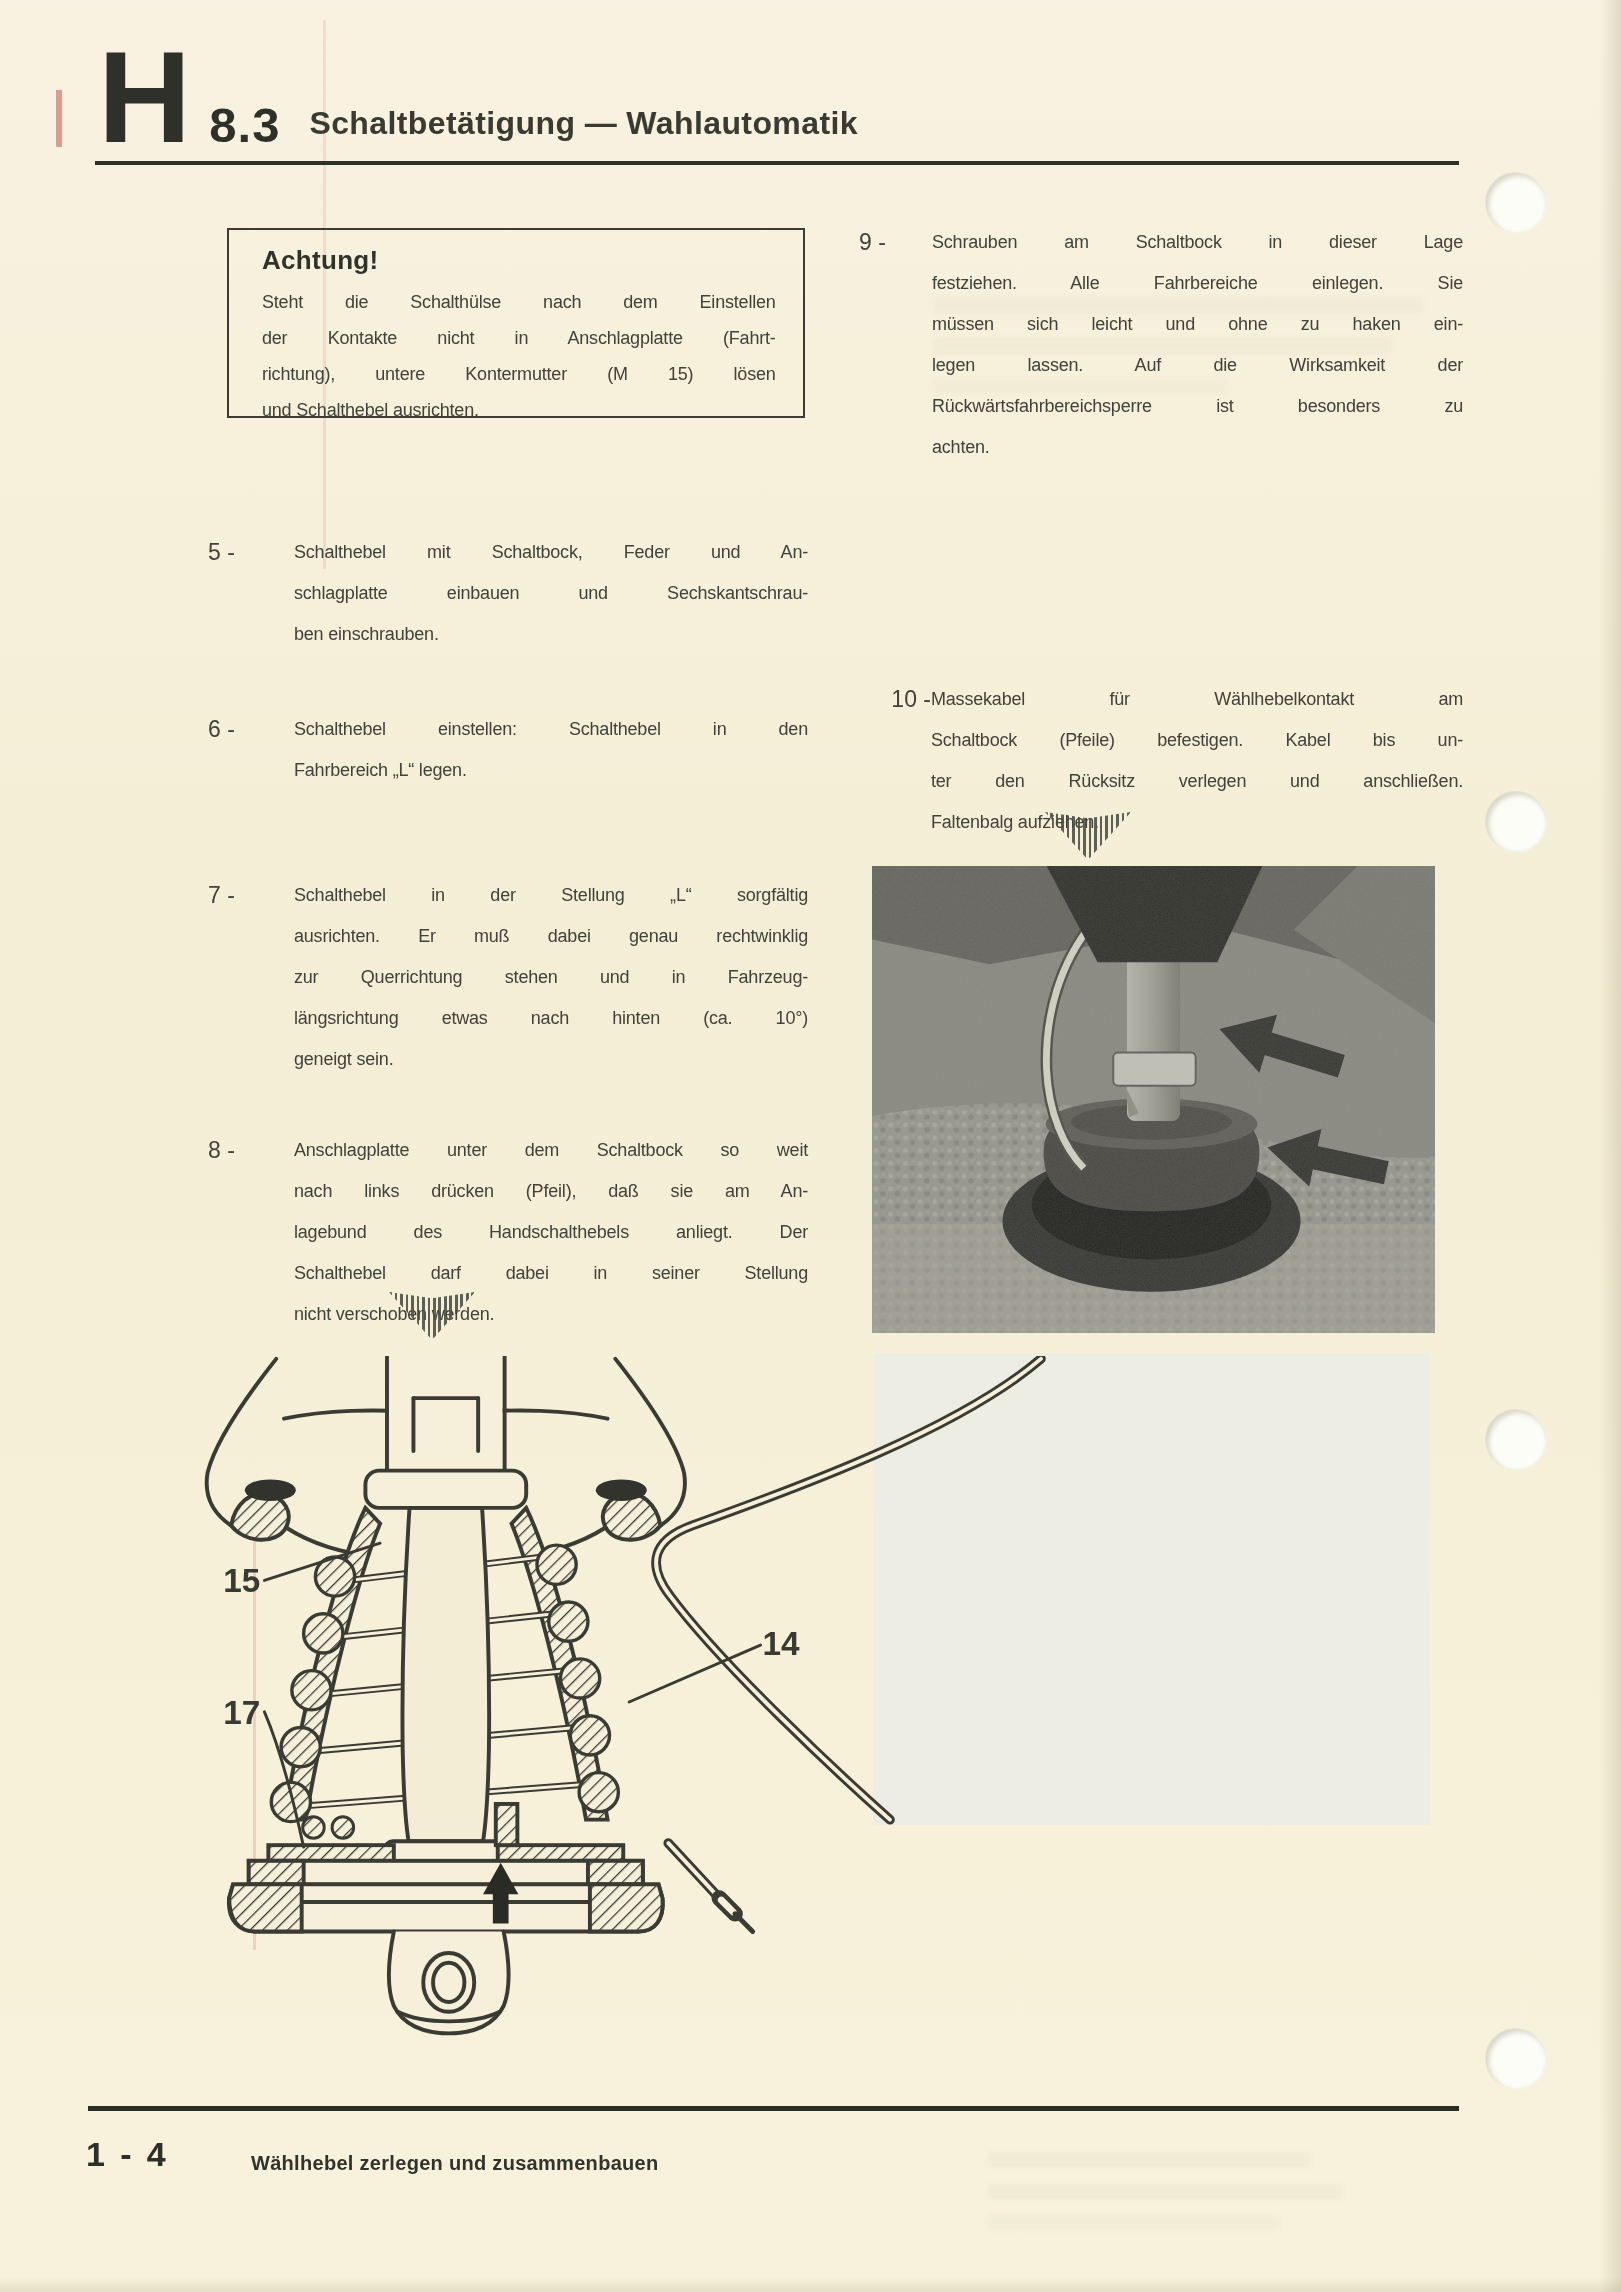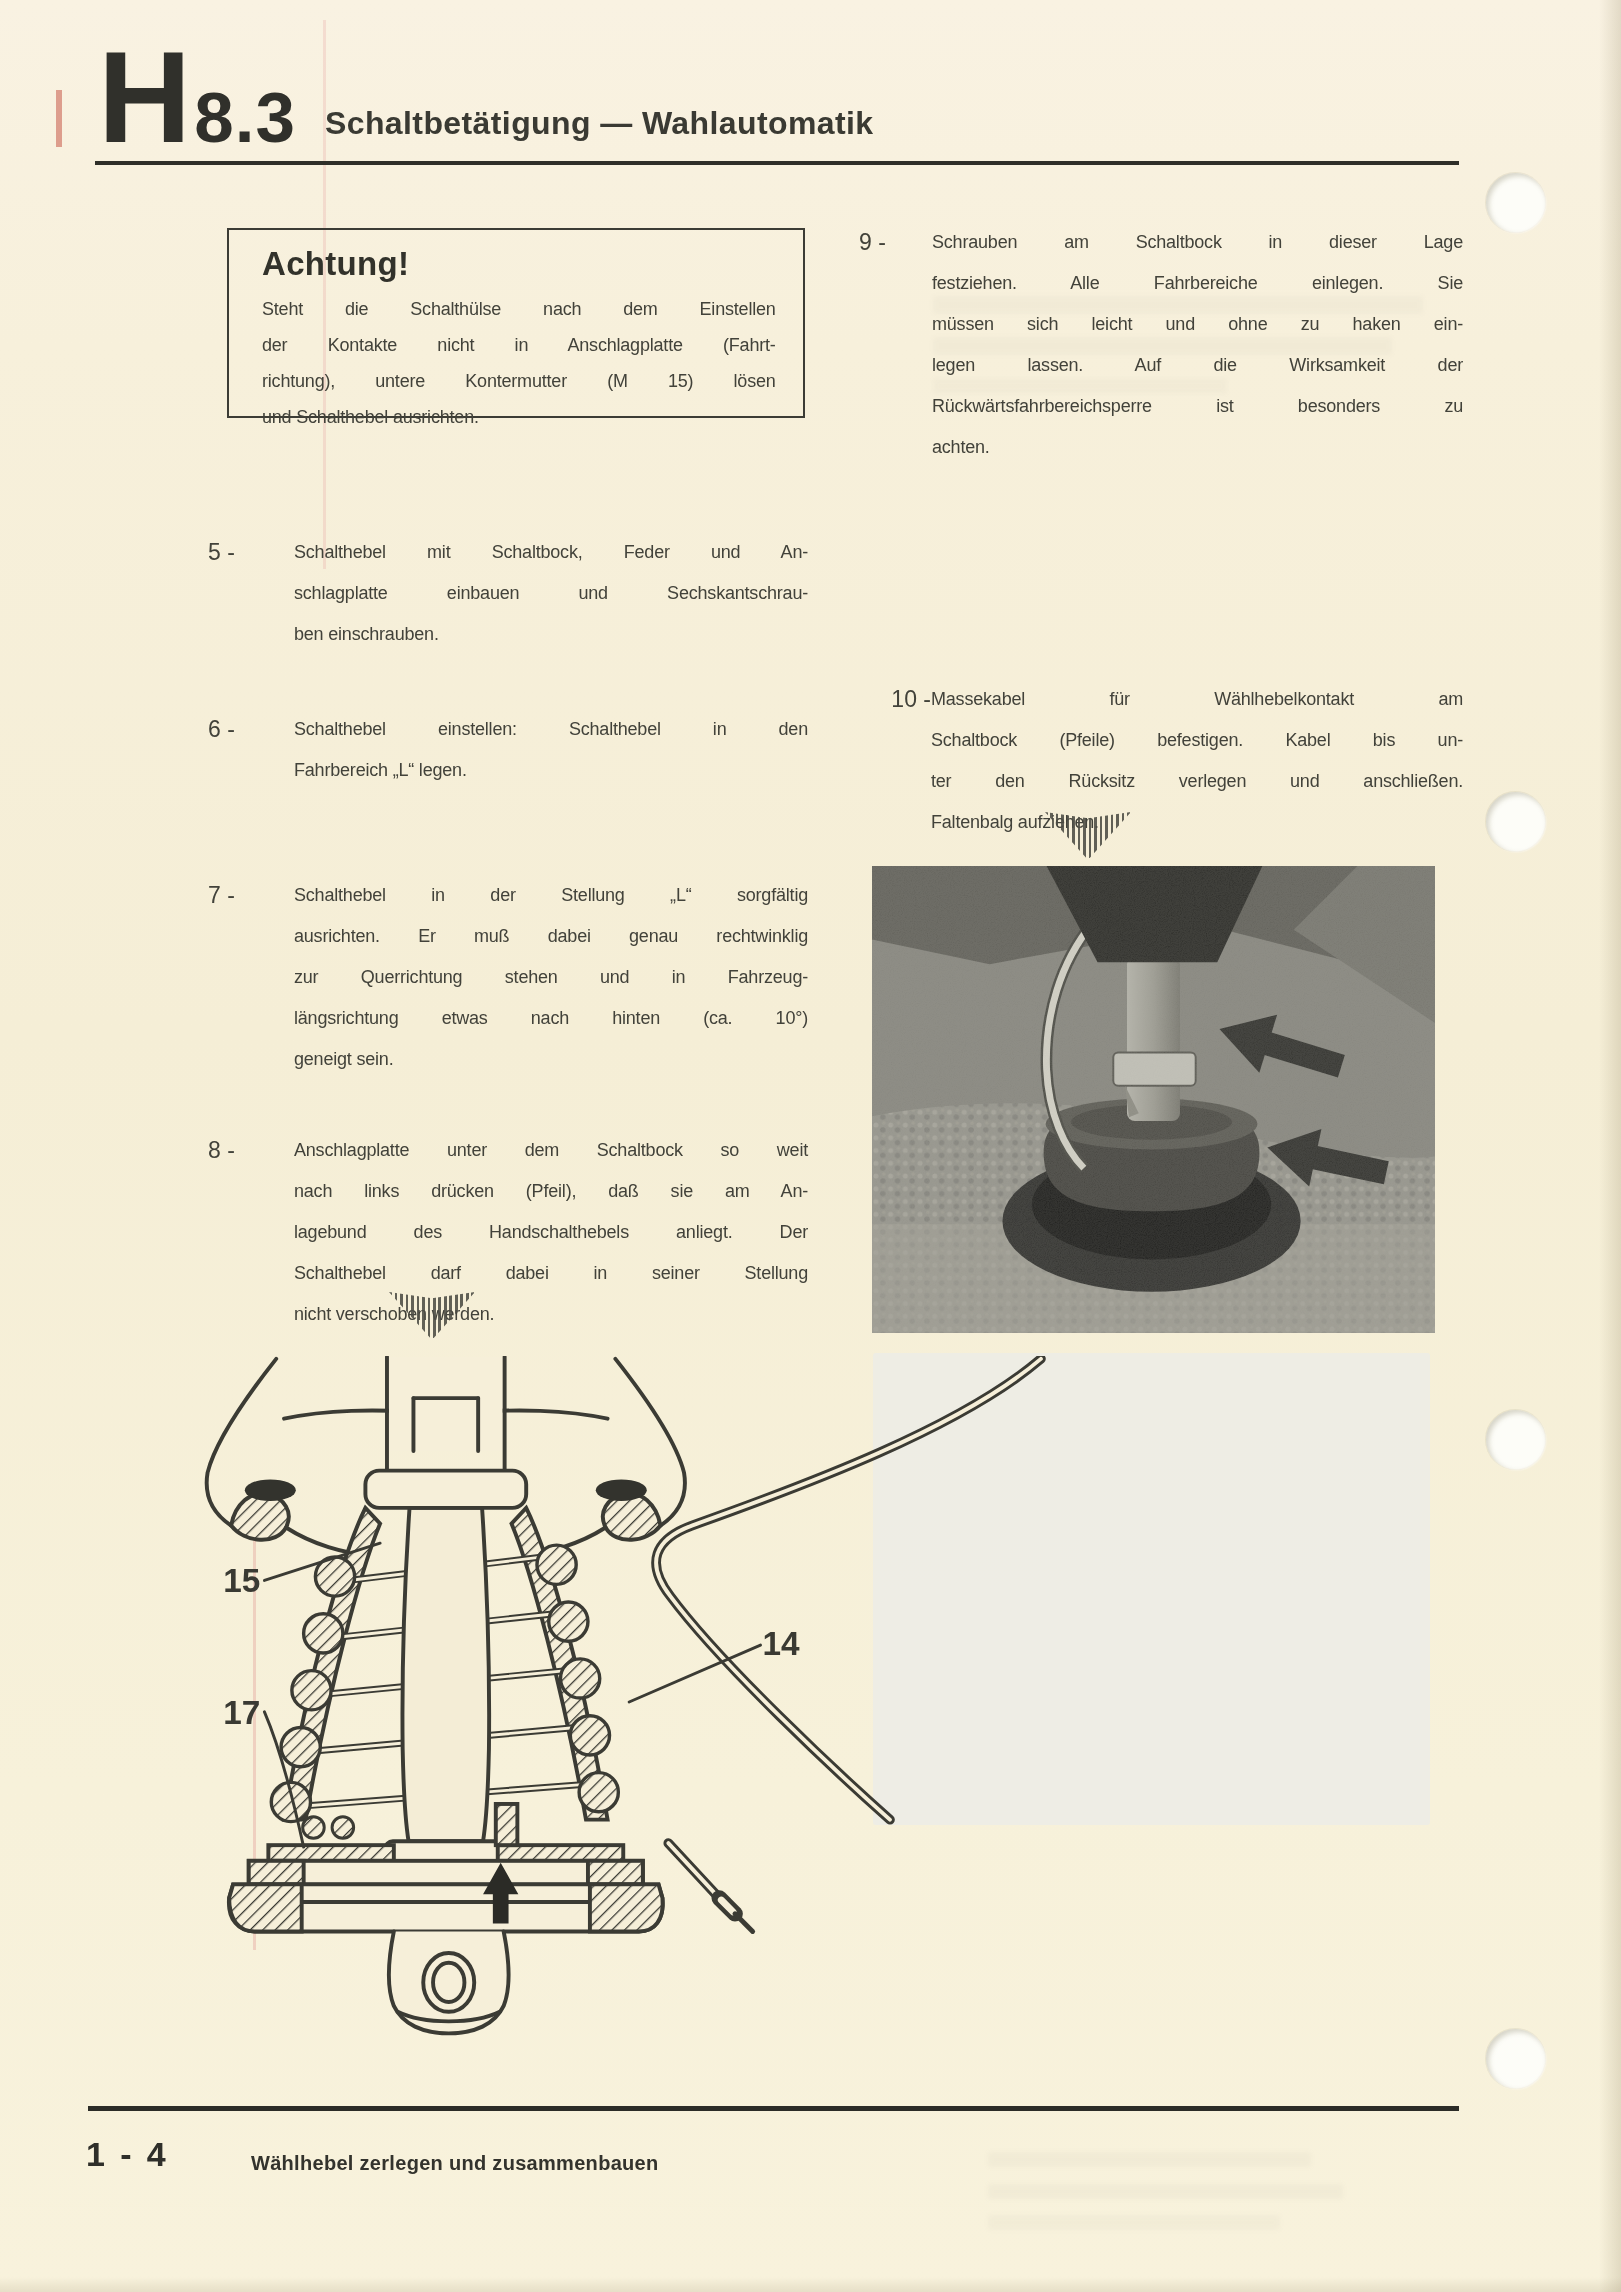--- a/index.html
+++ b/index.html
@@ -9,28 +9,28 @@
     font-family:"Liberation Sans",sans-serif;color:#42423a;
   }
   .edge-right{position:absolute;right:0;top:0;width:21.6px;height:100%;
     background:linear-gradient(90deg,rgba(120,105,70,0) 0%,rgba(120,105,70,.18) 100%);}
   .edge-bottom{position:absolute;left:0;bottom:0;width:100%;height:15.7px;
     background:linear-gradient(180deg,rgba(120,105,70,0) 0%,rgba(120,105,70,.15) 100%);}
 
   
   .header-block{position:absolute;left:98px;top:33px;display:flex;align-items:baseline;color:#30302b;}
   .h-letter{font-size:129px;font-weight:700;line-height:1;letter-spacing:-2.9px;}
-  .h-number{font-size:71px;font-weight:700;margin-left:6px;letter-spacing:1px;}
+  .h-number{font-size:49px;font-weight:700;margin-left:21px;letter-spacing:1px;}
   .h-title{font-size:32px;font-weight:700;margin-left:29px;position:relative;top:-7.8px;color:#3a3a33;letter-spacing:0.4px;text-align:right;}
   .top-rule{position:absolute;left:95px;top:161px;width:1364px;height:3.9px;background:#2f2f29;}
 
   
   .notice{position:absolute;left:227px;top:228px;width:578px;height:190px;border:2.9px solid #3c3c35;
     box-sizing:border-box;padding:14.7px 27.4px 0 33px;}
-  .notice-title{font-weight:700;font-size:33px;color:#32322b;margin-bottom:8.8px;letter-spacing:0.3px;}
+  .notice-title{font-weight:700;font-size:26px;color:#32322b;margin-bottom:8.8px;letter-spacing:0.3px;}
 
   
   .tblock{flex:1;font-size:18px;line-height:41px;letter-spacing:-0.2px;color:#42423a;}
   .notice .tblock{line-height:36px;}
   .ln{text-align:justify;}
   .tblock .ln:not(:last-child){text-align-last:justify;}
   .step{position:absolute;display:flex;}
   .step .marker{font-size:23px;line-height:41px;color:#42423a;flex:0 0 auto;}
   .s5{left:208px;top:532px;width:600px;}
   .s6{left:208px;top:709px;width:600px;}

